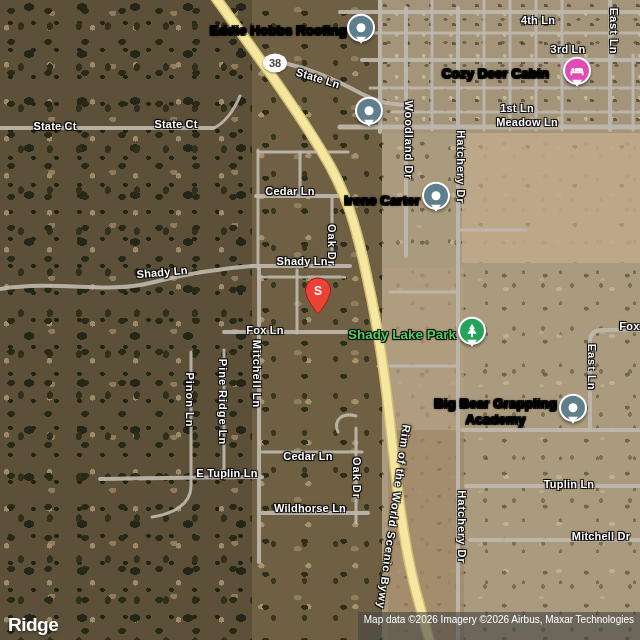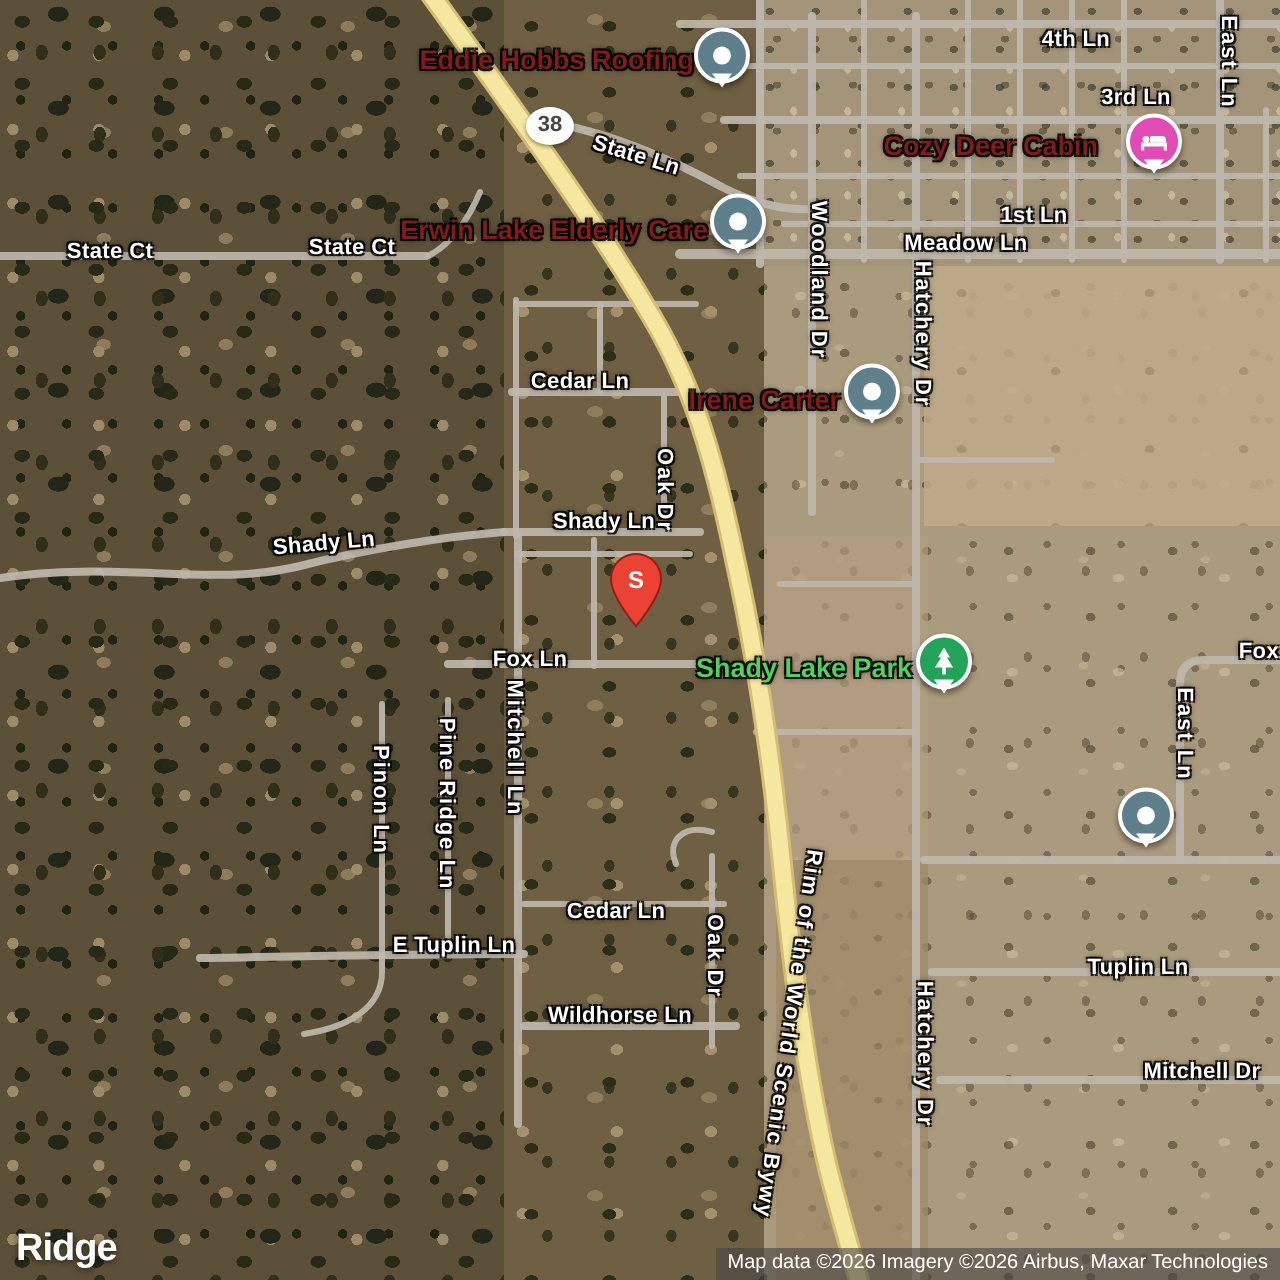--- a/index.html
+++ b/index.html
@@ -68,21 +68,21 @@
   .hwy-fill{fill:none;stroke:#f5e79f;stroke-width:8;}
   
   .lbl{
     position:absolute;color:#fff;font-size:11px;font-weight:bold;white-space:nowrap;
     letter-spacing:.2px;
     text-shadow:-1px -1px 0 rgba(0,0,0,.8),1px -1px 0 rgba(0,0,0,.8),
                 -1px 1px 0 rgba(0,0,0,.8),1px 1px 0 rgba(0,0,0,.8),0 0 3px rgba(0,0,0,.9);
   }
   .vert{writing-mode:vertical-rl;letter-spacing:1px;}
   .poi-lbl{
-    position:absolute;color:#7f1d1d;font-size:13.5px;font-weight:bold;white-space:nowrap;
+    position:absolute;color:#000000;font-size:13.5px;font-weight:bold;white-space:nowrap;
     text-shadow:-1px -1px 0 rgba(0,0,0,.85),1px -1px 0 rgba(0,0,0,.85),
                 -1px 1px 0 rgba(0,0,0,.85),1px 1px 0 rgba(0,0,0,.85),0 0 3px rgba(0,0,0,.95);
   }
   .poi-green{color:#4fd05f;}
   .two-line{text-align:center;line-height:16px;}
   
   .pin-dot{
     position:absolute;width:24px;height:24px;border-radius:50%;
     background:#5f7f8d;border:2.5px solid #fff;
     transform:translate(-50%,-58%);box-shadow:0 2px 3px rgba(0,0,0,.45);
@@ -108,21 +108,21 @@
     background:#fdfdfb;transform:translate(-50%,-50%);
     color:#464646;font-size:11px;font-weight:bold;text-align:center;line-height:19px;
     box-shadow:0 1px 2px rgba(0,0,0,.4);
   }
   
   .google-logo{
     position:absolute;left:8px;bottom:4px;color:#fff;font-size:19px;font-weight:bold;
     letter-spacing:-.5px;text-shadow:0 1px 3px rgba(0,0,0,.6);
   }
   .attrib{
-    position:absolute;right:0;bottom:0;height:16px;line-height:16px;
+    position:absolute;right:0;bottom:0;height:28px;line-height:16px;
     background:rgba(68,68,68,.6);color:#fff;font-size:10px;padding:0 6px;white-space:nowrap;
   }
 </style>
 </head>
 <body>
 
 <div id="map">
 
   <div class="terrain t-base"></div>
   <div class="terrain t-field-ne"></div>
@@ -183,21 +183,21 @@
     <path class="hwy-fill" d="M213,-6 C252,48 296,108 322,152 C346,190 357,228 368,282 C379,332 386,382 391,432 C397,492 404,542 414,584 C419,604 425,624 431,646"></path>
   </svg>
 
   <div class="shield" style="left:275px;top:63px">38</div>
 
   <span class="lbl" style="left:318px;top:78px;transform:translate(-50%,-50%) rotate(17deg)">State Ln</span>
   <span class="lbl" style="left:538px;top:20px;transform:translate(-50%,-50%)">4th Ln</span>
   <span class="lbl vert" style="left:614px;top:31px;transform:translate(-50%,-50%)">East Ln</span>
   <span class="lbl" style="left:568px;top:49px;transform:translate(-50%,-50%)">3rd Ln</span>
   <span class="lbl" style="left:517px;top:108px;transform:translate(-50%,-50%)">1st Ln</span>
-  <span class="lbl" style="left:483px;top:122px;transform:translate(-50%,-50%)">Meadow Ln</span>
+  <span class="lbl" style="left:527px;top:122px;transform:translate(-50%,-50%)">Meadow Ln</span>
   <span class="lbl" style="left:55px;top:126px;transform:translate(-50%,-50%)">State Ct</span>
   <span class="lbl" style="left:176px;top:124px;transform:translate(-50%,-50%)">State Ct</span>
   <span class="lbl vert" style="left:409px;top:140px;transform:translate(-50%,-50%)">Woodland Dr</span>
   <span class="lbl vert" style="left:461px;top:167px;transform:translate(-50%,-50%)">Hatchery Dr</span>
   <span class="lbl" style="left:290px;top:191px;transform:translate(-50%,-50%)">Cedar Ln</span>
   <span class="lbl vert" style="left:332px;top:245px;transform:translate(-50%,-50%)">Oak Dr</span>
   <span class="lbl" style="left:302px;top:261px;transform:translate(-50%,-50%)">Shady Ln</span>
   <span class="lbl" style="left:162px;top:272px;transform:translate(-50%,-50%) rotate(-5deg)">Shady Ln</span>
   <span class="lbl" style="left:265px;top:330px;transform:translate(-50%,-50%)">Fox Ln</span>
   <span class="lbl" style="left:638px;top:326px;transform:translate(-50%,-50%)">Fox Ln</span>
@@ -208,24 +208,27 @@
   <span class="lbl" style="left:227px;top:473px;transform:translate(-50%,-50%)">E Tuplin Ln</span>
   <span class="lbl vert" style="left:357px;top:478px;transform:translate(-50%,-50%)">Oak Dr</span>
   <span class="lbl" style="left:310px;top:508px;transform:translate(-50%,-50%)">Wildhorse Ln</span>
   <span class="lbl" style="left:569px;top:484px;transform:translate(-50%,-50%)">Tuplin Ln</span>
   <span class="lbl" style="left:601px;top:536px;transform:translate(-50%,-50%)">Mitchell Dr</span>
   <span class="lbl vert" style="left:592px;top:367px;transform:translate(-50%,-50%)">East Ln</span>
   <span class="lbl vert" style="left:394px;top:517px;transform:translate(-50%,-50%) rotate(8deg)">Rim of the World Scenic Bywy</span>
   <span class="lbl vert" style="left:462px;top:527px;transform:translate(-50%,-50%)">Hatchery Dr</span>
 
   <span class="poi-lbl" style="left:347px;top:30px;transform:translate(-100%,-50%)">Eddie Hobbs Roofing</span>
-  <span class="poi-lbl" style="left:354px;top:115px;transform:translate(-100%,-50%)">Erwin Lake Elderly Care</span>
   <span class="poi-lbl" style="left:549px;top:73px;transform:translate(-100%,-50%)">Cozy Deer Cabin</span>
   <span class="poi-lbl" style="left:420px;top:200px;transform:translate(-100%,-50%)">Irene Carter</span>
   <span class="poi-lbl poi-green" style="left:456px;top:334px;transform:translate(-100%,-50%)">Shady Lake Park</span>
+  <div class="poi-lbl two-line" style="left:557px;top:412px;transform:translate(-100%,-50%)">
+    <span>Big Bear Grappling</span><br>
+    <span>Academy</span>
+  </div>
 
   <div class="pin-dot" style="left:361px;top:30px">
       <span class="core"></span>
     </div>
   <div class="pin-dot" style="left:369px;top:113px">
       <span class="core"></span>
     </div>
   <div class="pin-dot" style="left:436px;top:198px">
       <span class="core"></span>
     </div>

